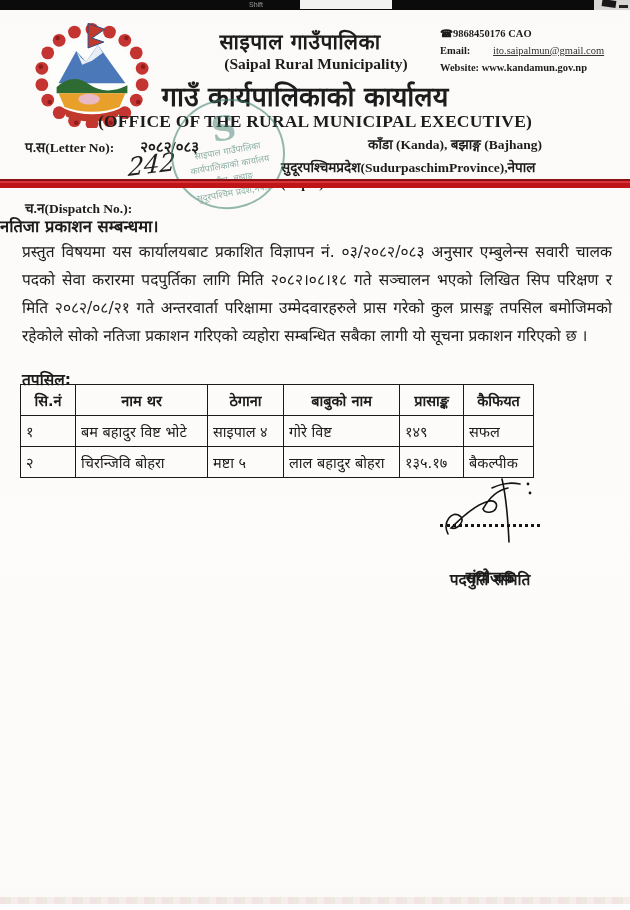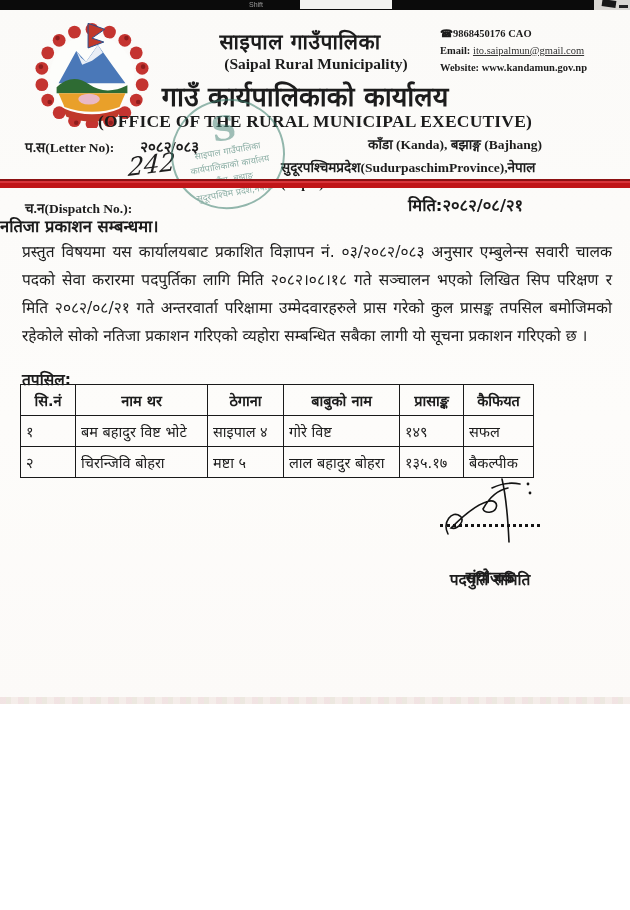--- a/index.html
+++ b/index.html
@@ -1,17 +1,17 @@
 <!DOCTYPE html>
 <html><head>
 <meta charset="utf-8">
 <style>
   html,body{margin:0;padding:0;}
   body{width:630px;background:#ffffff;}
-  .page{position:relative;width:630px;height:704px;overflow:hidden;
+  .page{position:relative;width:630px;height:904px;overflow:hidden;
         background:linear-gradient(180deg,#fbfaf8 0%,#fdfcfa 60%,#fcfaf8 100%);
         font-family:"DejaVu Sans",sans-serif;color:#1c1c1c;}
   
   .scan-strip{position:absolute;top:0;left:0;width:630px;height:10px;background:#0b0b0b;}
   .shift-label{position:absolute;left:249px;top:1px;font-size:7px;color:#9a9a9a;
         font-family:"Liberation Sans",sans-serif;}
   .key-white{position:absolute;left:300px;top:0;width:92px;height:9px;background:#f2f2f0;}
   .key-tick{position:absolute;left:318px;top:2px;width:9px;height:4px;background:#2a2a2a;}
   .strip-right-light{position:absolute;right:0;top:0;width:36px;height:10px;background:#d8d6d2;}
   .strip-right-dark{position:absolute;right:14px;top:0;width:14px;height:7px;background:#171717;transform:rotate(8deg);}
@@ -23,21 +23,21 @@
         font-family:"Liberation Serif",serif;font-weight:bold;font-size:15.5px;}
   .hdr-np-2{position:absolute;left:0;top:77px;width:610px;text-align:center;
         font-size:27px;font-weight:600;}
   .hdr-en-2{position:absolute;left:0;top:111px;width:630px;text-align:center;
         font-family:"Liberation Serif",serif;font-weight:bold;font-size:17.5px;letter-spacing:.2px;}
 
   .contact{position:absolute;left:440px;top:26px;width:188px;
         font-family:"Liberation Serif",serif;font-size:10.5px;line-height:1.6;}
   .contact .ln{white-space:nowrap;}
   .contact .b{font-weight:bold;}
-  .email-val{text-decoration:underline;color:#333;}
+  .email-val{text-decoration:underline;color:#333;margin-left:20px;}
 
   .logo{position:absolute;left:33px;top:21px;width:118px;height:107px;}
 
   .letterno{position:absolute;left:25px;top:136px;font-family:"Liberation Serif",serif;
         font-weight:bold;font-size:13.5px;}
   .dispatchno{position:absolute;left:25px;top:161px;font-family:"Liberation Serif",serif;
         font-weight:bold;font-size:13.5px;margin-top:38px;}
   .handwritten{position:absolute;left:128px;top:150px;font-family:"DejaVu Serif",serif;
         font-style:italic;font-size:25px;color:#1f1f1f;transform:rotate(-7deg) skewX(-10deg);}
   .addr1{position:absolute;left:340px;top:135px;width:230px;text-align:center;
@@ -160,21 +160,20 @@
     <text x="62" y="58" font-size="9" fill="#2f6f60" text-anchor="middle">साइपाल गाउँपालिका</text>
     <text x="62" y="72" font-size="9" fill="#2f6f60" text-anchor="middle">कार्यपालिकाको कार्यालय</text>
     <text x="62" y="86" font-size="9" fill="#2f6f60" text-anchor="middle">काँडा, बझाङ</text>
     <text x="62" y="100" font-size="9" fill="#2f6f60" text-anchor="middle">सुदूरपश्चिम प्रदेश,नेपाल</text>
   </svg>
 
   <div class="red-rule">
       <div class="inner"></div>
     </div>
 
-  <div class="date-line">मिति:२०८२/०८/२१</div>
   <div class="subject">नतिजा प्रकाशन सम्बन्धमा।</div>
 
   <div class="body-par">प्रस्तुत विषयमा यस कार्यालयबाट प्रकाशित विज्ञापन नं. ०३/२०८२/०८३ अनुसार एम्बुलेन्स सवारी चालक पदको सेवा करारमा पदपुर्तिका लागि मिति २०८२।०८।१८ गते सञ्चालन भएको लिखित सिप परिक्षण र मिति २०८२/०८/२१ गते अन्तरवार्ता परिक्षामा उम्मेदवारहरुले प्रास गरेको कुल प्रासङ्क तपसिल बमोजिमको रहेकोले सोको नतिजा प्रकाशन गरिएको व्यहोरा सम्बन्धित सबैका लागी यो सूचना प्रकाशन गरिएको छ ।</div>
   <div class="tapasil">तपसिल:</div>
 
   <table class="results">
     <colgroup>
       <col style="width:55px">
         <col style="width:132px">
         <col style="width:76px">

